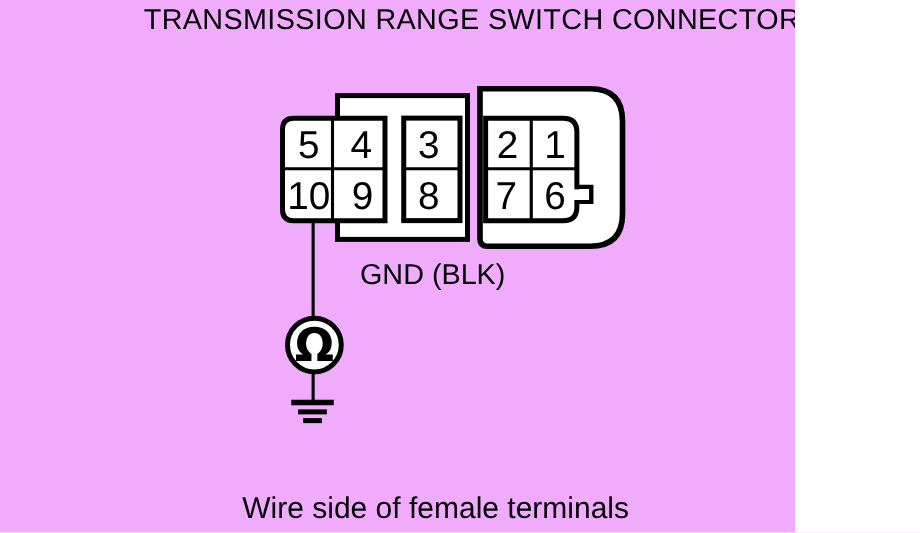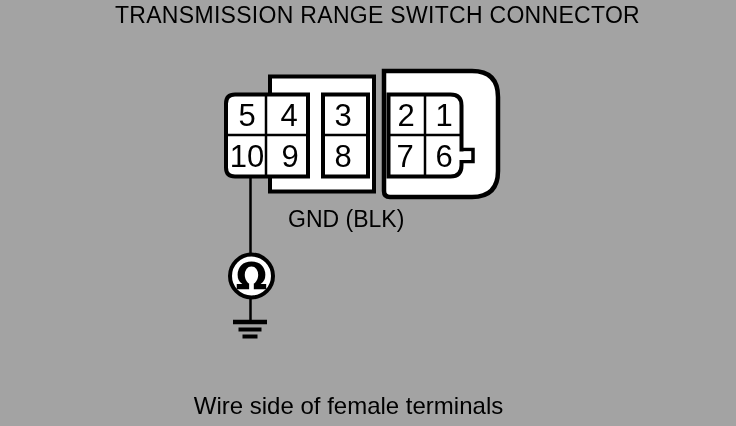--- a/index.html
+++ b/index.html
@@ -2,23 +2,23 @@
 <html><head>
 <meta charset="utf-8">
 <style>
   html, body {
     margin: 0;
     padding: 0;
     background: #ffffff;
   }
   .page {
     position: relative;
-    width: 736px;
+    width: 636px;
     height: 426px;
-    background: #a3a3a3;
+    background: #f0abfc;
     overflow: hidden;
   }
   svg {
     display: block;
   }
   svg text {
     font-family: "Liberation Sans", "DejaVu Sans", sans-serif;
     fill: #000000;
   }
   .title-text {

